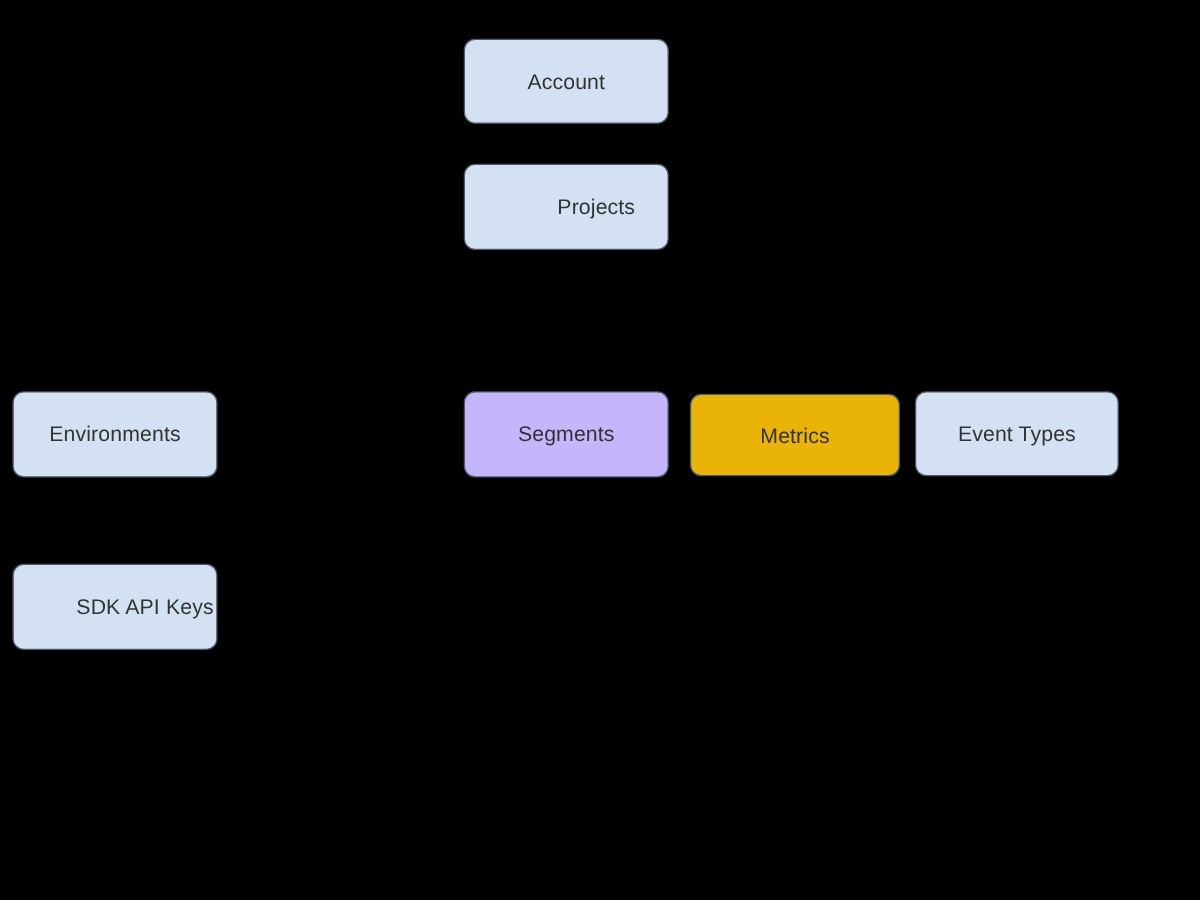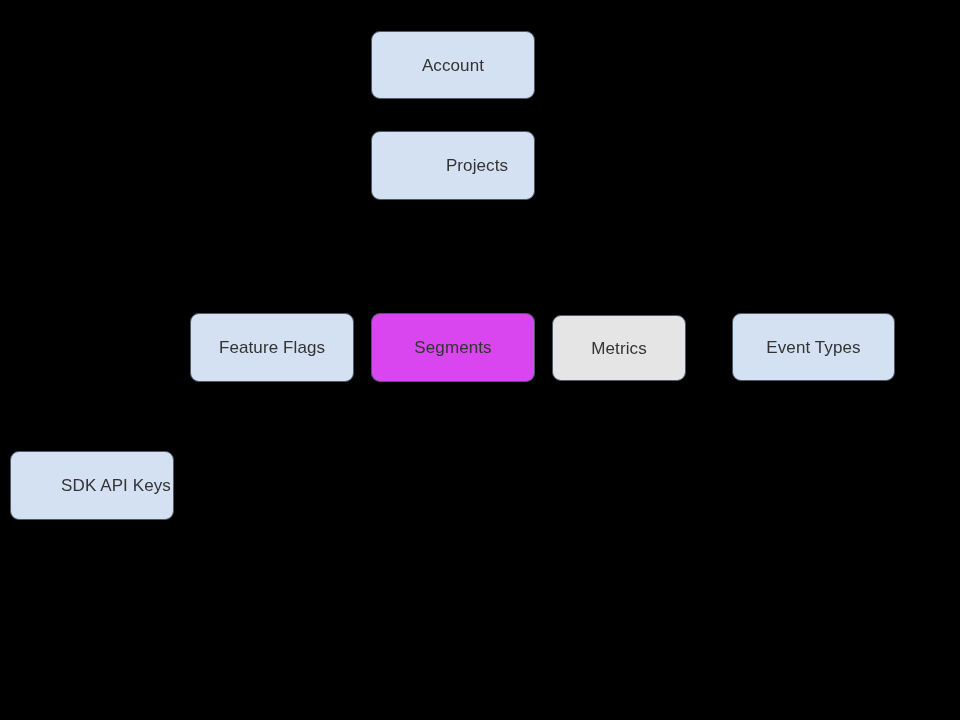--- a/index.html
+++ b/index.html
@@ -51,27 +51,27 @@
 
 <div id="canvas" style="width: 960px; height: 720px; background: rgb(0, 0, 0);">
   <svg class="edge-layer" aria-hidden="true"></svg>
 
 <div class="node" style="left: 371px; top: 31px; width: 164px; height: 68px; background: rgb(212, 225, 242); border-color: rgb(74, 90, 106); color: rgb(51, 51, 51);">
       <span class="node-label">Account</span>
     </div>
     <div class="node" style="left: 371px; top: 131px; width: 164px; height: 69px; background: rgb(212, 225, 242); border-color: rgb(74, 90, 106); color: rgb(51, 51, 51); padding-left: 48px;">
       <span class="node-label">Projects</span>
     </div>
-    <div class="node" style="left: 190px; top: 313px; width: 164px; height: 69px; background: rgb(212, 225, 242); border-color: rgb(74, 90, 106); color: rgb(51, 51, 51);">
-      <span class="node-label">Feature Flags</span>
+    <div class="node" style="left: 10px; top: 313px; width: 164px; height: 69px; background: rgb(212, 225, 242); border-color: rgb(74, 90, 106); color: rgb(51, 51, 51);">
+      <span class="node-label">Environments</span>
     </div>
-    <div class="node" style="left: 371px; top: 313px; width: 164px; height: 69px; background: #d946ef; border-color: rgb(74, 90, 106); color: rgb(51, 51, 51);">
+    <div class="node" style="left: 371px; top: 313px; width: 164px; height: 69px; background: #c4b5fd; border-color: rgb(74, 90, 106); color: rgb(51, 51, 51);">
       <span class="node-label">Segments</span>
     </div>
-    <div class="node" style="left: 552px; top: 315px; width: 134px; height: 66px; background: #e5e5e5; border-color: rgb(74, 90, 106); color: rgb(51, 51, 51);">
+    <div class="node" style="left: 552px; top: 315px; width: 168px; height: 66px; background: #eab308; border-color: rgb(74, 90, 106); color: rgb(51, 51, 51);">
       <span class="node-label">Metrics</span>
     </div>
     <div class="node" style="left: 732px; top: 313px; width: 163px; height: 68px; background: rgb(212, 225, 242); border-color: rgb(74, 90, 106); color: rgb(51, 51, 51);">
       <span class="node-label">Event Types</span>
     </div>
     <div class="node" style="left: 10px; top: 451px; width: 164px; height: 69px; background: rgb(212, 225, 242); border-color: rgb(74, 90, 106); color: rgb(51, 51, 51); padding-left: 48px;">
       <span class="node-label">SDK API Keys</span>
     </div>
   </div>
 

